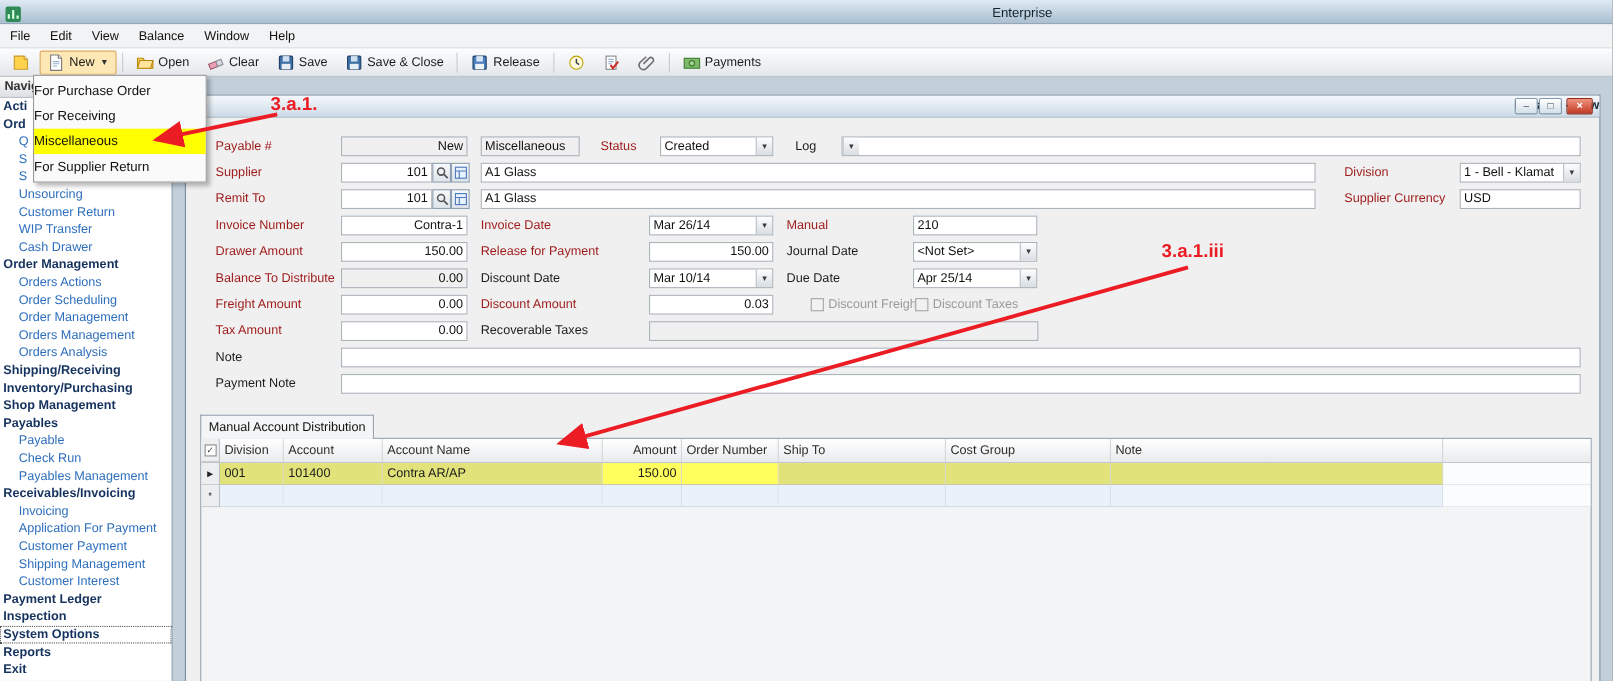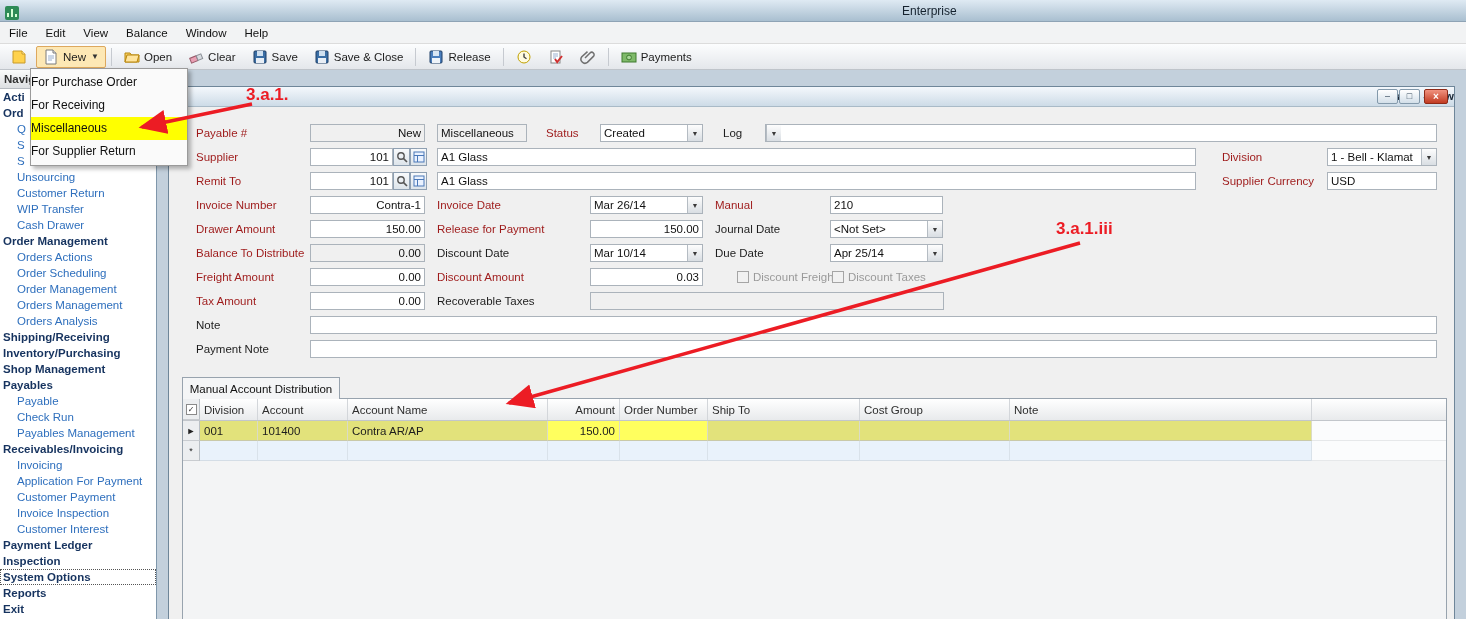--- a/index.html
+++ b/index.html
@@ -250,21 +250,21 @@
     <div class="nav-c">Inventory/Purchasing</div>
     <div class="nav-c">Shop Management</div>
     <div class="nav-c">Payables</div>
     <div class="nav-i">Payable</div>
     <div class="nav-i">Check Run</div>
     <div class="nav-i">Payables Management</div>
     <div class="nav-c">Receivables/Invoicing</div>
     <div class="nav-i">Invoicing</div>
     <div class="nav-i">Application For Payment</div>
     <div class="nav-i">Customer Payment</div>
-    <div class="nav-i">Invoice Inspection</div>
+    <div class="nav-i">Shipping Management</div>
     <div class="nav-i">Customer Interest</div>
     <div class="nav-c">Payment Ledger</div>
     <div class="nav-c">Inspection</div>
     <div class="nav-c focused">System Options</div>
     <div class="nav-c">Reports</div>
     <div class="nav-c">Exit</div>
   </div>
 
   <div class="win">
     <div class="win-tb">

